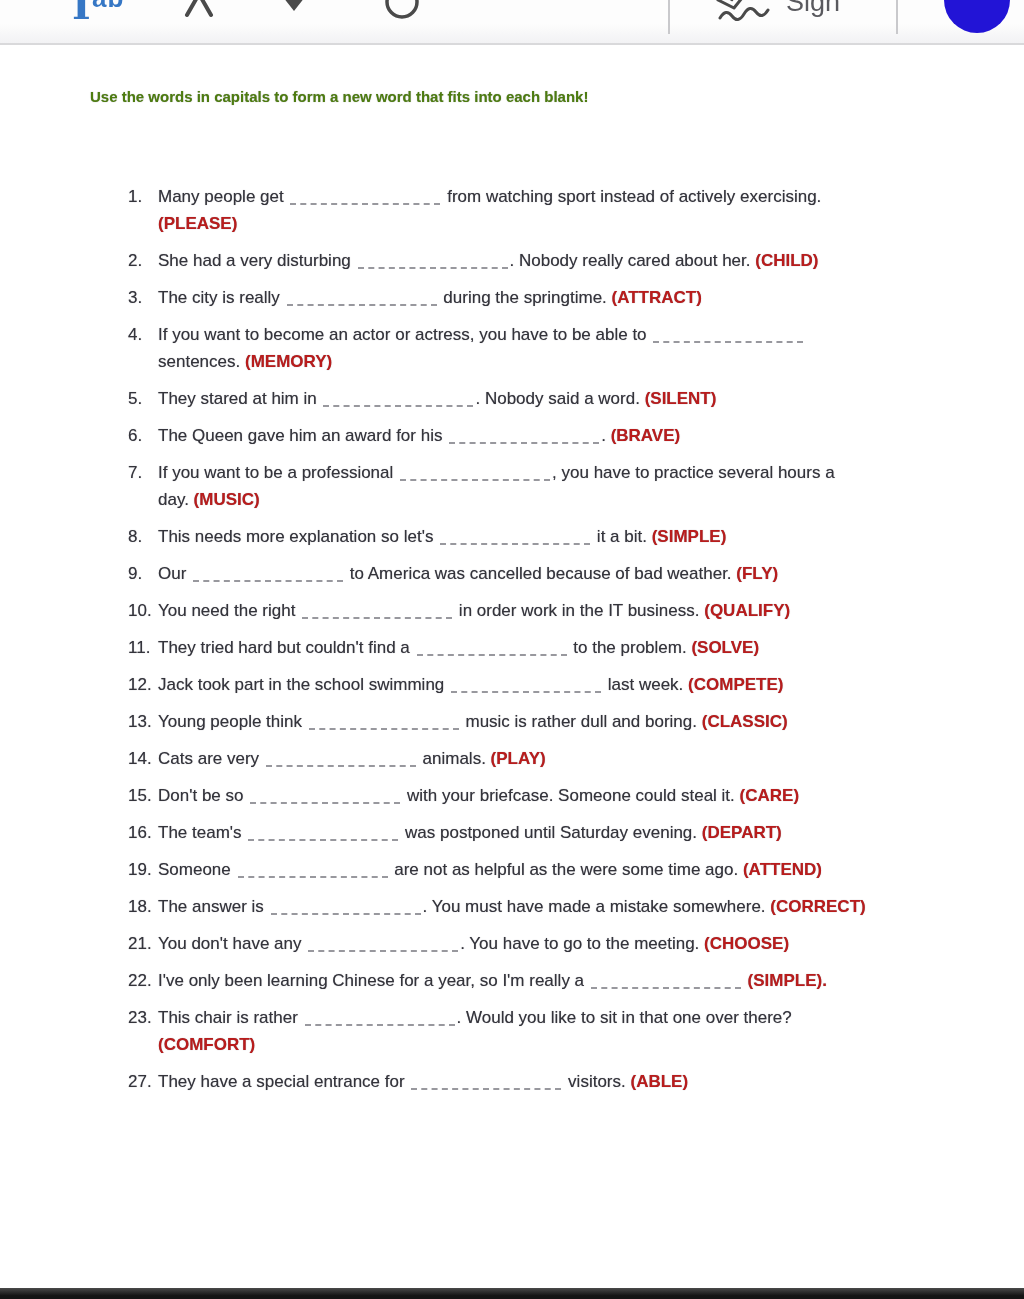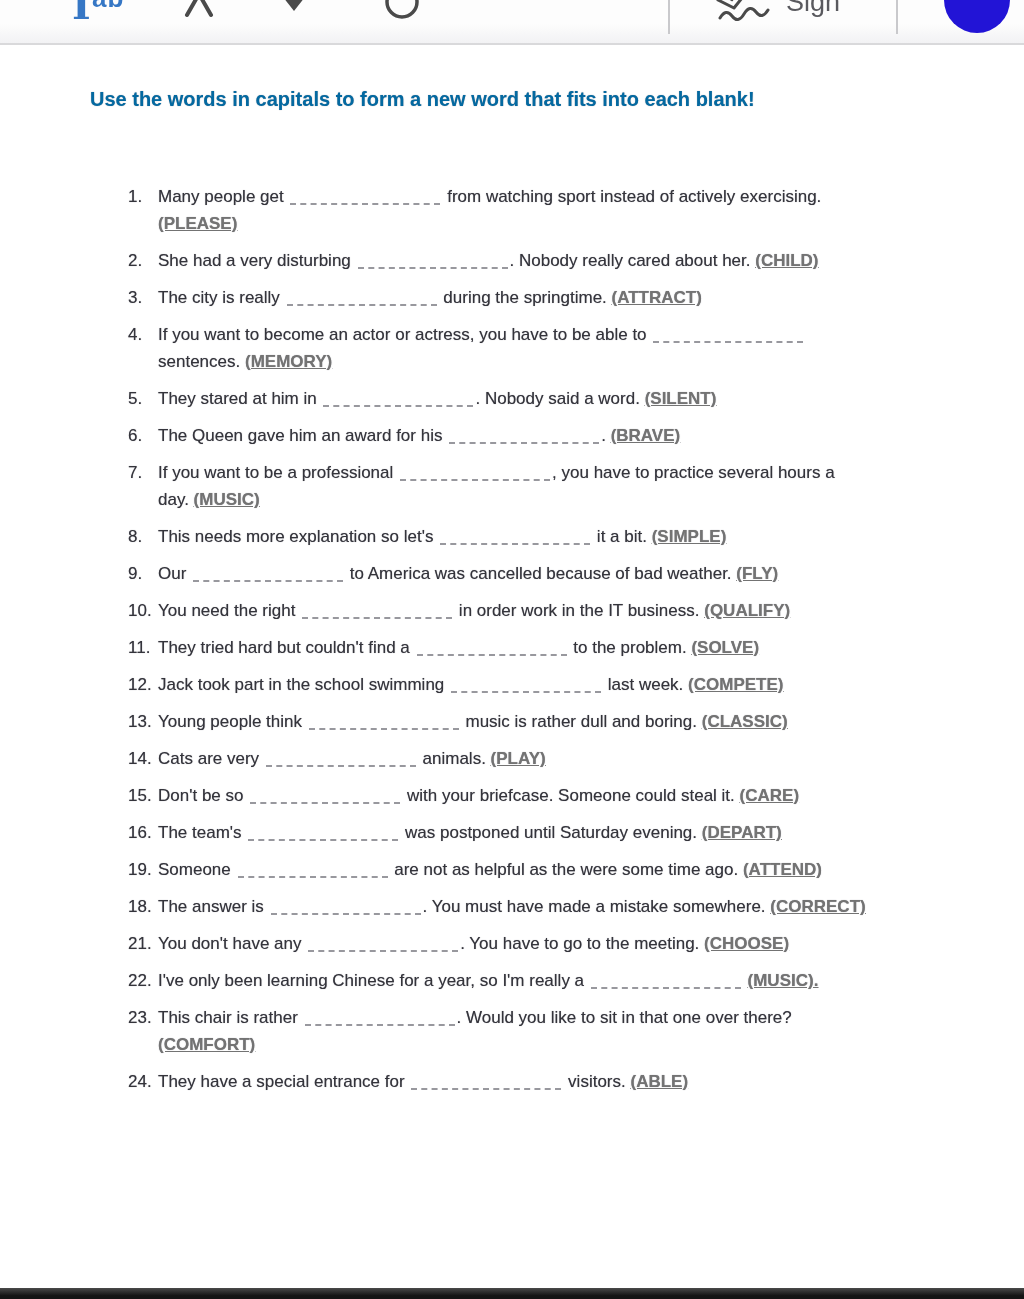--- a/index.html
+++ b/index.html
@@ -23,36 +23,36 @@
   .circle-ic{left:383px;top:-17px;}
   .vdiv{width:2px;height:64px;top:-30px;background:#c9c9cc;}
   .vdiv.d1{left:668px;}
   .vdiv.d2{left:896px;}
   .sig-ic{left:712px;top:-14px;}
   .sign-label{left:786px;top:-13px;font-size:27px;color:#59595e;}
   .avatar{left:944px;top:-33px;width:66px;height:66px;border-radius:50%;background:#2214d6;}
   
   .doc-title{
     position:absolute;left:90px;top:88px;
-    font-size:20px;font-weight:700;color:#0369a1;
+    font-size:15px;font-weight:700;color:#4d7c0f;
     text-shadow:0 0 1px rgba(40,40,55,.45);
   }
   .items{
     position:absolute;left:128px;top:183px;width:860px;
     font-size:17px;font-weight:500;color:#34343b;line-height:27px;
     text-shadow:0 0 .8px rgba(45,45,60,.55);
   }
   .item{display:flex;margin-bottom:10px;}
   .num{flex:0 0 30px;}
   .body{width:820px;}
   .blank{
     display:inline-block;width:150px;height:12px;vertical-align:-3px;
     border-bottom:2px dashed #98989e;margin:0 2px;
   }
-  .cap{font-weight:700;color:#737373;text-decoration:underline;}
+  .cap{font-weight:700;color:#b91c1c;}
   .line2{display:block;}
   
   .bottom-bar{
     position:absolute;left:0;bottom:0;width:1024px;height:11px;
     background:linear-gradient(#4a4a4a,#141414 70%);
   }
 </style>
 </head>
 <body>
 
@@ -182,29 +182,29 @@
     </div>
 
 
   <div class="item">
       <span class="num">21.</span>
       <span class="body"><span>You don't have any</span> <span class="blank"></span><span>. You have to go to the meeting.</span> <span class="cap">(CHOOSE)</span></span>
     </div>
 
   <div class="item">
       <span class="num">22.</span>
-      <span class="body"><span>I've only been learning Chinese for a year, so I'm really a</span> <span class="blank"></span><span></span> <span class="cap">(MUSIC).</span></span>
+      <span class="body"><span>I've only been learning Chinese for a year, so I'm really a</span> <span class="blank"></span><span></span> <span class="cap">(SIMPLE).</span></span>
     </div>
 
   <div class="item">
       <span class="num">23.</span>
       <span class="body"><span>This chair is rather</span> <span class="blank"></span><span>. Would you like to sit in that one over there?</span><span class="line2"><span></span> <span class="cap">(COMFORT)</span></span></span>
     </div>
 
   <div class="item">
-      <span class="num">24.</span>
+      <span class="num">27.</span>
       <span class="body"><span>They have a special entrance for</span> <span class="blank"></span><span> visitors.</span> <span class="cap">(ABLE)</span></span>
     </div>
 
 
 </div>
 
 <div class="bottom-bar"></div>
 
 </body></html>

